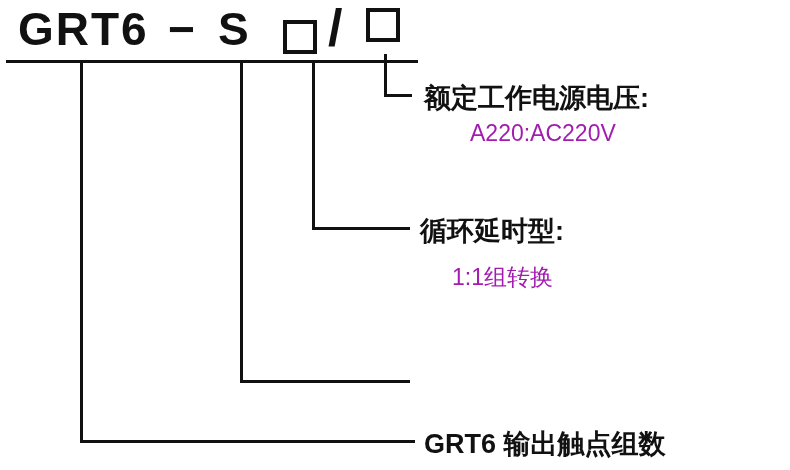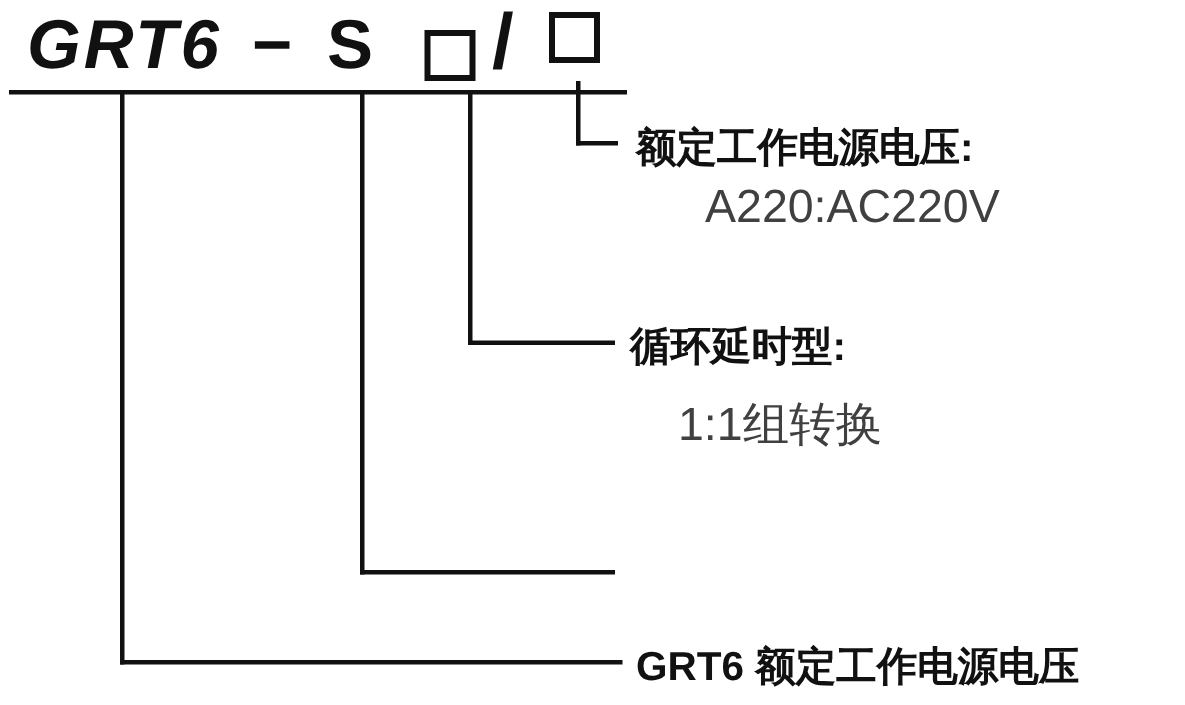--- a/index.html
+++ b/index.html
@@ -22,21 +22,21 @@
     top: 0;
     left: 0;
     height: 62px;
     white-space: nowrap;
   }
   .code-part {
     position: absolute;
     font-weight: 700;
     color: #111111;
   }
-  .code-prefix   { left: 18px;  top: 2px;  font-size: 46px; letter-spacing: 2px; font-style: italic; }
+  .code-prefix   { left: 18px;  top: 2px;  font-size: 46px; letter-spacing: 2px; }
   .code-dash     { left: 168px; top: 2px;  font-size: 46px; }
   .code-type     { left: 218px; top: 2px;  font-size: 46px; }
   .code-box {
     position: absolute;
     width: 34px;
     height: 34px;
     border: 4px solid #111111;
     background: #ffffff;
     box-sizing: border-box;
   }
@@ -71,23 +71,23 @@
     color: #111111;
     white-space: nowrap;
     text-align: center;
   }
   .label-voltage  { left: 424px; top: 80px; }
   .label-contacts { left: 420px; top: 213px; }
   .label-cycle    { left: 420px; top: 366px; }
   .label-series   { left: 424px; top: 426px; }
   .sub-item {
     position: absolute;
-    font-size: 31px;
+    font-size: 23px;
     font-weight: 500;
-    color: #404040;
+    color: #a21caf;
     white-space: nowrap;
   }
   .sub-voltage-1  { left: 470px; top: 120px; }
   .sub-voltage-2  { left: 470px; top: 158px; }
   .sub-contacts-1 { left: 452px; top: 262px; }
   .sub-contacts-2 { left: 452px; top: 315px; }
 </style>
 </head>
 <body>
 
@@ -112,15 +112,15 @@
   <div class="line v-line-4"></div>
   <div class="line h-line-4"></div>
 
   <div class="branch-label label-voltage">额定工作电源电压:</div>
   <div class="sub-item sub-voltage-1">A220:AC220V</div>
 
   <div class="branch-label label-contacts">循环延时型:</div>
   <div class="sub-item sub-contacts-1">1:1组转换</div>
 
 
-  <div class="branch-label label-series">GRT6 额定工作电源电压</div>
+  <div class="branch-label label-series">GRT6 输出触点组数</div>
 
 </div>
 
 </body></html>

